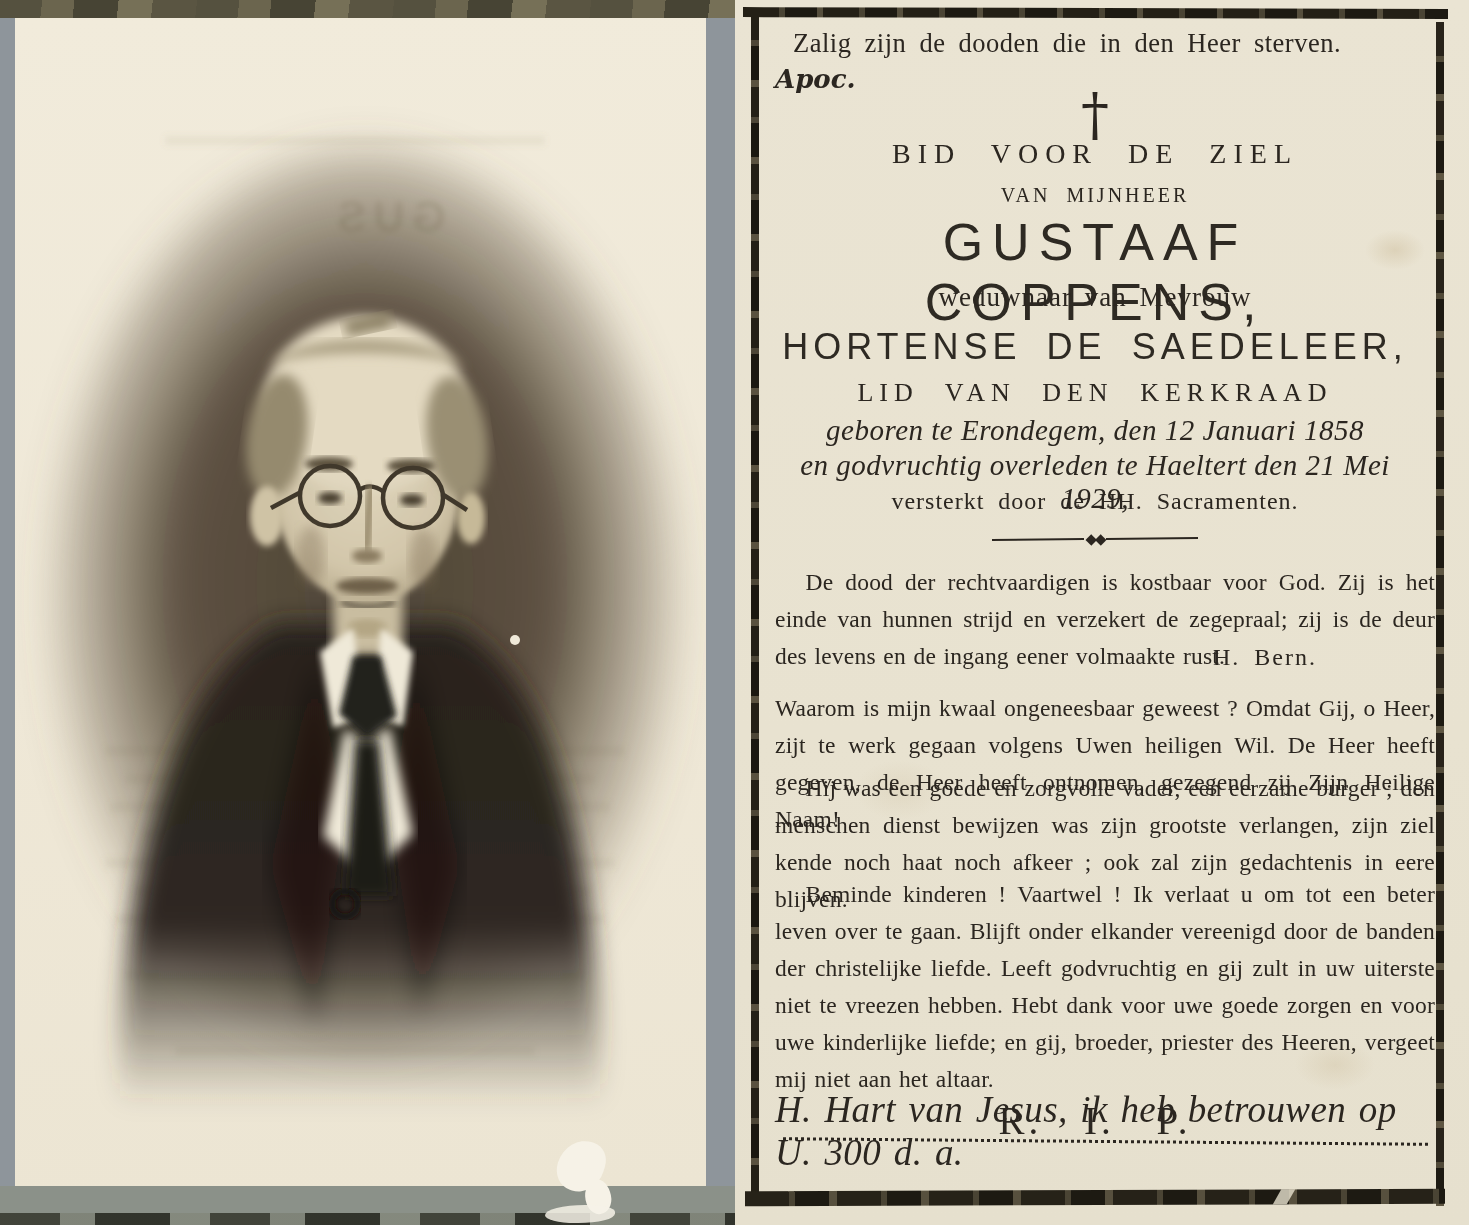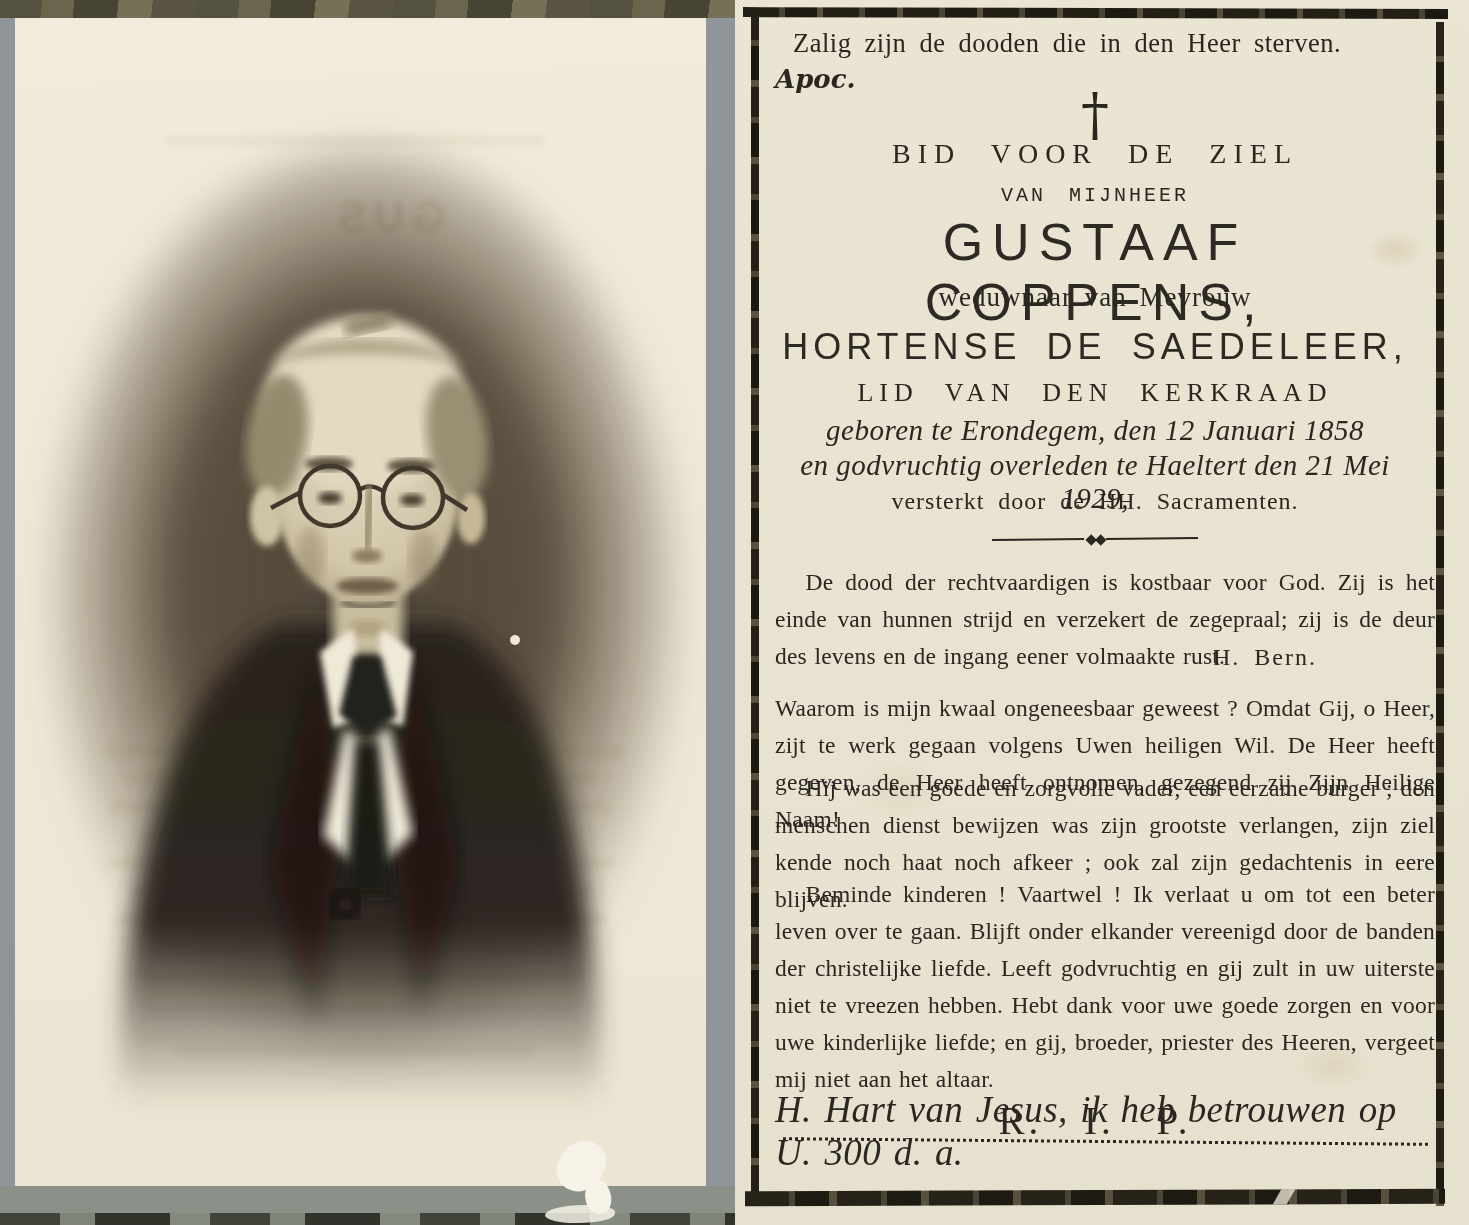--- a/index.html
+++ b/index.html
@@ -42,21 +42,21 @@
 
   .cb{position:absolute;left:40px;width:640px;} 
   .center{text-align:center;}
 
   .epigraph{top:28px;left:58px;width:580px;font-size:26.5px;word-spacing:6px;letter-spacing:.5px;}
   .epigraph-src{top:64px;left:40px;width:625px;text-align:left;padding-right:28px;
       font-style:italic;font-weight:bold;font-size:26px;font-family:"DejaVu Serif",serif;}
   .cross{top:84px;font-size:56px;line-height:60px;font-family:"DejaVu Serif",serif;
       transform:scaleY(1.05);}
   .h-bid{top:138px;font-size:28px;letter-spacing:7px;word-spacing:16px;}
-  .h-van{top:184px;font-size:20px;letter-spacing:3px;word-spacing:8px;font-family:Liberation Mono, monospace;}
+  .h-van{top:184px;font-size:20px;letter-spacing:3px;word-spacing:8px;}
   .h-name{top:212px;font-family:"Liberation Sans",sans-serif;font-size:52px;
       letter-spacing:9px;word-spacing:20px;color:#2e2a23;}
   .h-rel{top:282px;font-size:27px;letter-spacing:1px;word-spacing:5px;}
   .h-spouse{top:326px;font-family:"Liberation Sans",sans-serif;font-size:36px;
       letter-spacing:5px;word-spacing:10px;color:#2e2a23;}
   .h-kerkraad{top:378px;font-size:26px;letter-spacing:6px;word-spacing:14px;}
   .it-born{top:414px;font-style:italic;font-size:29px;letter-spacing:.5px;}
   .it-died{top:449px;font-style:italic;font-size:29px;letter-spacing:.5px;}
   .sacraments{top:488px;font-size:24px;word-spacing:7px;letter-spacing:1px;}
 

